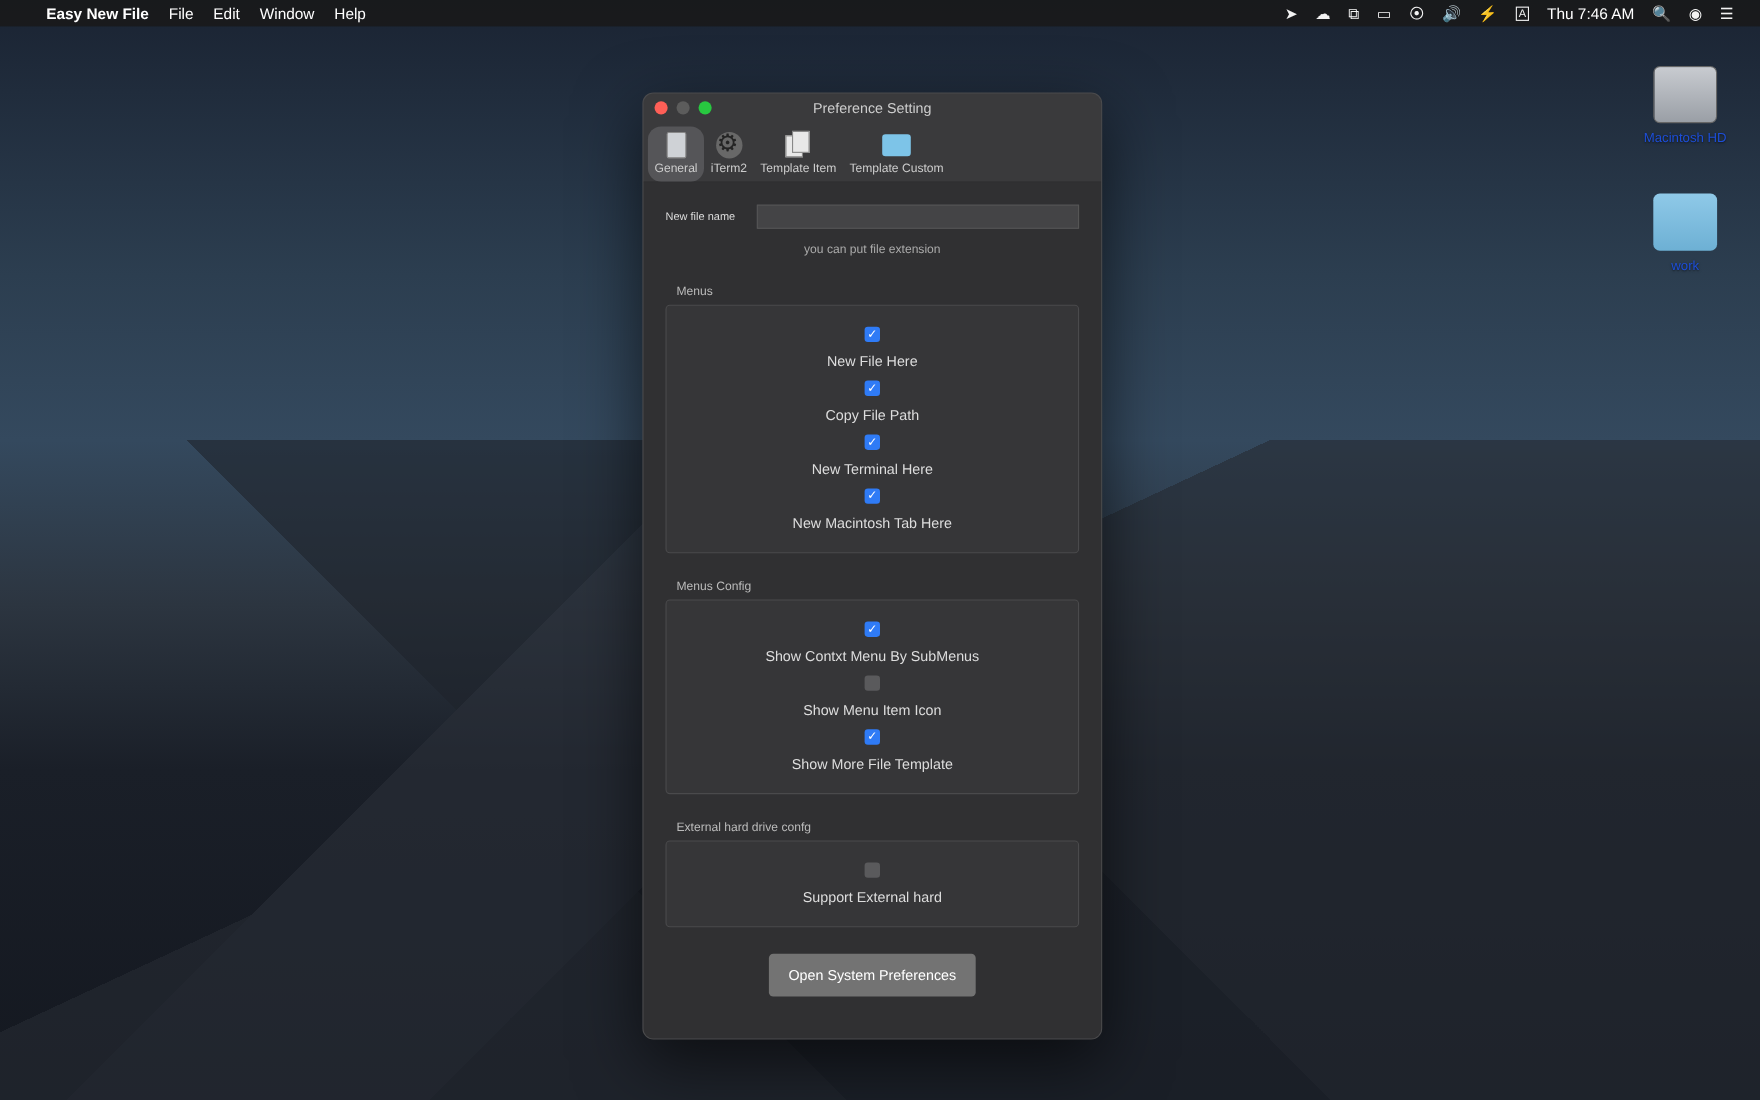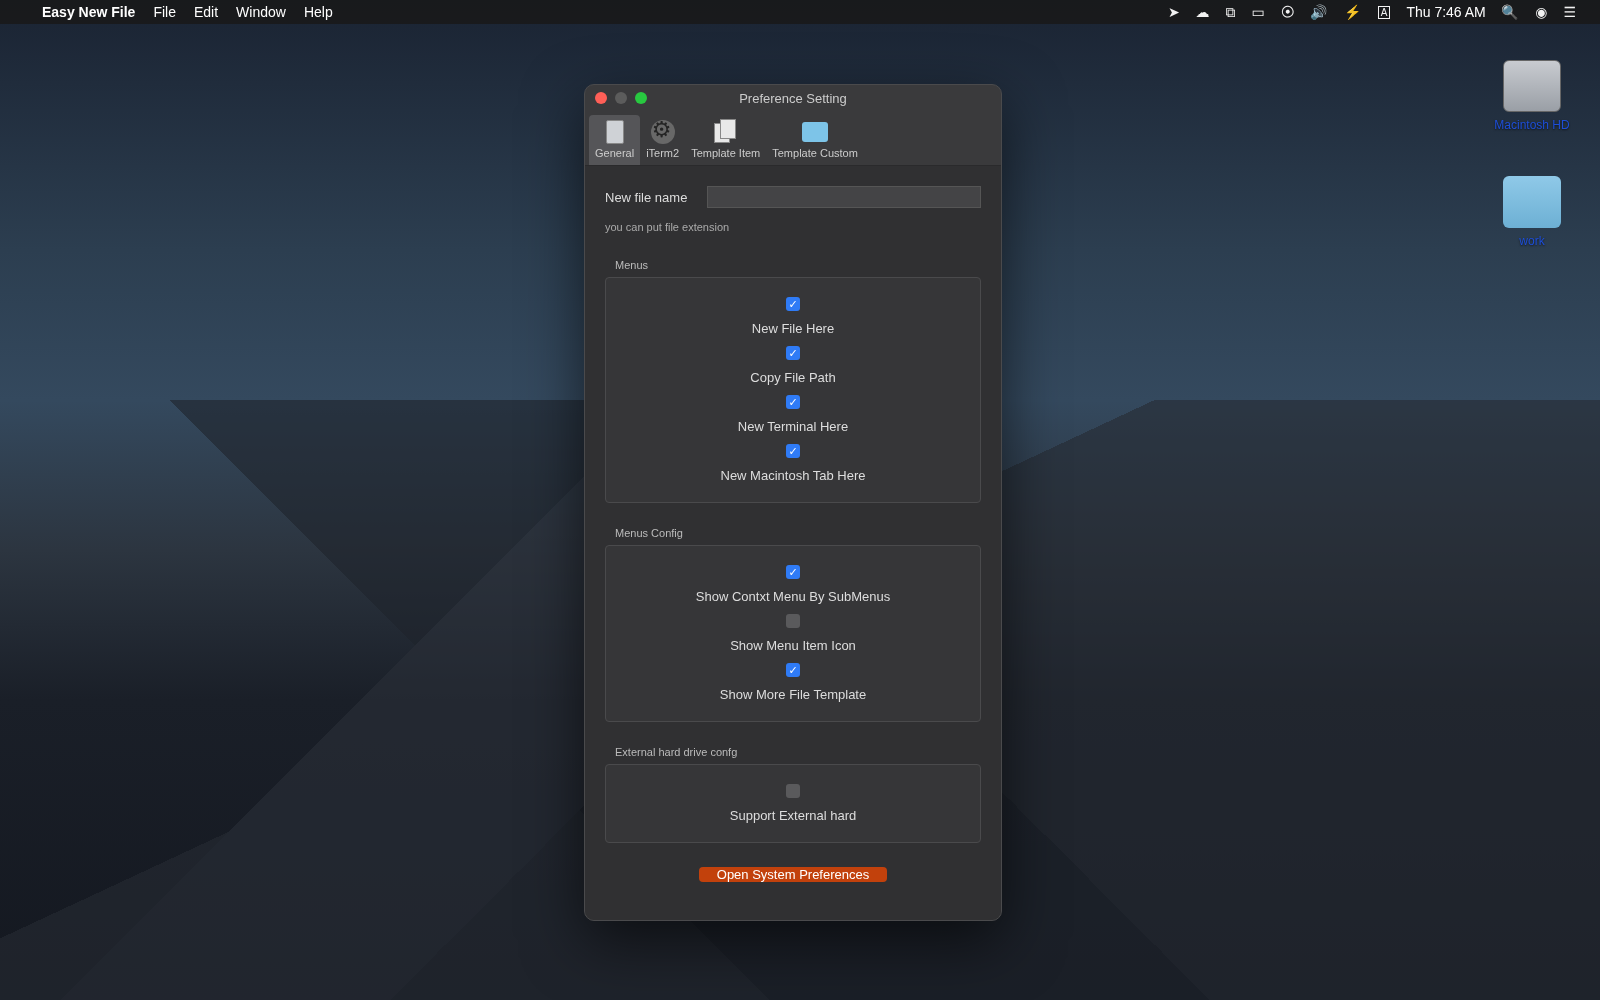--- a/index.html
+++ b/index.html
@@ -113,20 +113,21 @@
       align-items: center;
       padding: 4px 6px 6px;
       cursor: default;
       border-radius: 4px 4px 0 0;
       font-size: 11px;
       color: #ccc;
       gap: 2px;
     }
     .toolbar-tab.active {
       background: #555558;
+      border-radius: 12px;
     }
     .toolbar-icon {
       width: 30px;
       height: 26px;
       display: flex;
       align-items: center;
       justify-content: center;
     }
     .icon-general { width: 18px; height: 24px; background: #cfd2d6; border: 1px solid #888; border-radius: 2px;}
     .icon-gear { width: 24px; height: 24px; background: #686868; border-radius: 50%; position: relative;}
@@ -137,31 +138,31 @@
     .icon-docs .d2 { left:6px; top:0; }
     .icon-folder-tab { width: 26px; height: 20px; background: #7dc4e8; border-radius: 3px; }
 
     .content {
       padding: 20px;
       background: #303032;
       color: #ddd;
     }
 
     .form-row { display: flex; align-items: center; gap: 20px; margin-bottom: 8px;}
-    .form-label { font-size: 13px; text-align: center; }
+    .form-label { font-size: 10px; text-align: center; }
     .text-input {
       flex: 1;
       height: 22px;
       background: #444446;
       border: 1px solid #555;
       border-radius: 0;
       color: #eee;
       padding: 0 4px;
     }
-    .hint { text-align: left; font-size: 11px; color: #aaa; margin-bottom: 26px; margin-top: 13px;}
+    .hint { text-align: center; font-size: 11px; color: #aaa; margin-bottom: 26px; margin-top: 13px;}
 
     .section-label { font-size: 11px; color: #bbb; margin-bottom: 6px; padding-left: 10px;}
     .section {
       background: #363638;
       border: 1px solid #4a4a4c;
       border-radius: 4px;
       padding: 14px 16px;
       margin-bottom: 24px;
     }
     .check-row { display: flex; align-items: center; gap: 10px; padding: 5px 0; flex-direction: column; }
@@ -171,22 +172,22 @@
       display: flex; align-items: center; justify-content: center;
       font-size: 11px;
       color: #fff;
     }
     .checkbox.checked { background: #2f7bf6; }
     .checkbox.checked::after { content: "✓"; line-height: 1;}
 
     .btn {
       display: block;
       margin: 10px auto 18px;
-      padding: 0 18px;
-      background: #c2410c;
+      padding: 12px 18px;
+      background: #737373;
       color: #fff;
       border: none;
       border-radius: 4px;
       font-size: 13px;
       cursor: default;
     }
   </style>
 </head>
 <body>
 

